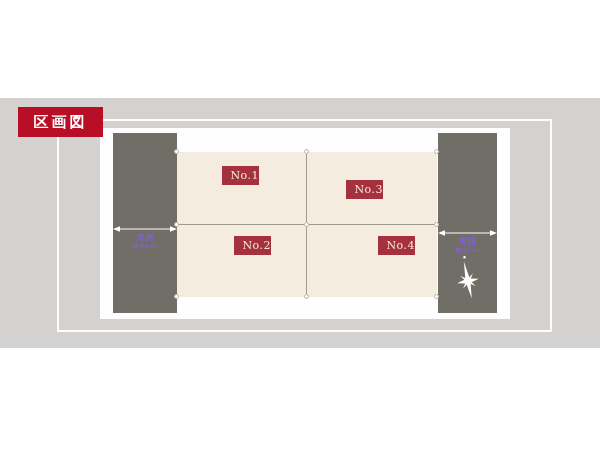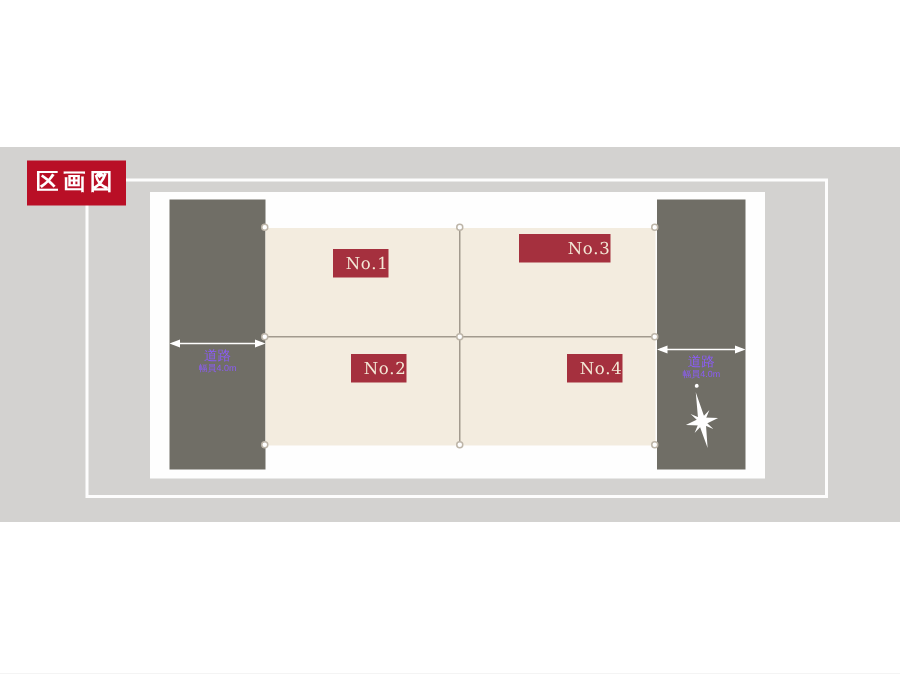--- a/index.html
+++ b/index.html
@@ -22,36 +22,36 @@
   .dot{
     position:absolute;width:5px;height:5px;border-radius:50%;
     background:#ffffff;border:1px solid #bdb5a8;box-sizing:border-box;
   }
   .lot-badge{
     position:absolute;width:37px;height:19px;background:#a5303e;color:#f3e8d6;
     font-family:"DejaVu Serif",serif;font-size:11px;line-height:19px;
     text-align:right;letter-spacing:0.5px;
   }
   .lot1{left:222px;top:166px;}
-  .lot3{left:346px;top:156px;padding-left:24px;}
+  .lot3{left:346px;top:180px;}
   .lot2{left:234px;top:236px;}
   .lot4{left:346px;top:236px;margin-left:32px;}
   .road-label{
     position:absolute;color:#8b5cf6;text-align:center;line-height:1.2;margin-top:27px;
   }
   .road-label .road-name{font-size:9px;display:block;}
   .road-label .road-width{font-size:7px;display:block;transform:scale(0.85);transform-origin:center top;}
   .rl-left{left:113px;width:64px;top:205px;}
   .rl-right{left:438px;width:59px;top:209px;}
   .dim-arrow{position:absolute;display:block;}
   .da-left{left:113px;top:225px;}
   .da-right{left:438px;top:229px;}
   .compass{position:absolute;left:449px;top:255px;width:38px;height:46px;}
   .title-badge{
-    position:absolute;left:18px;top:107px;width:66px;height:30px;background:#b90f26;
+    position:absolute;left:18px;top:107px;width:85px;height:30px;background:#b90f26;
     color:#ffffff;font-size:15px;font-weight:bold;letter-spacing:3px;
     text-align:center;line-height:30px;
   }
 </style>
 </head>
 <body>
 
 <div class="page">
 
   <div class="gray-band"></div>

